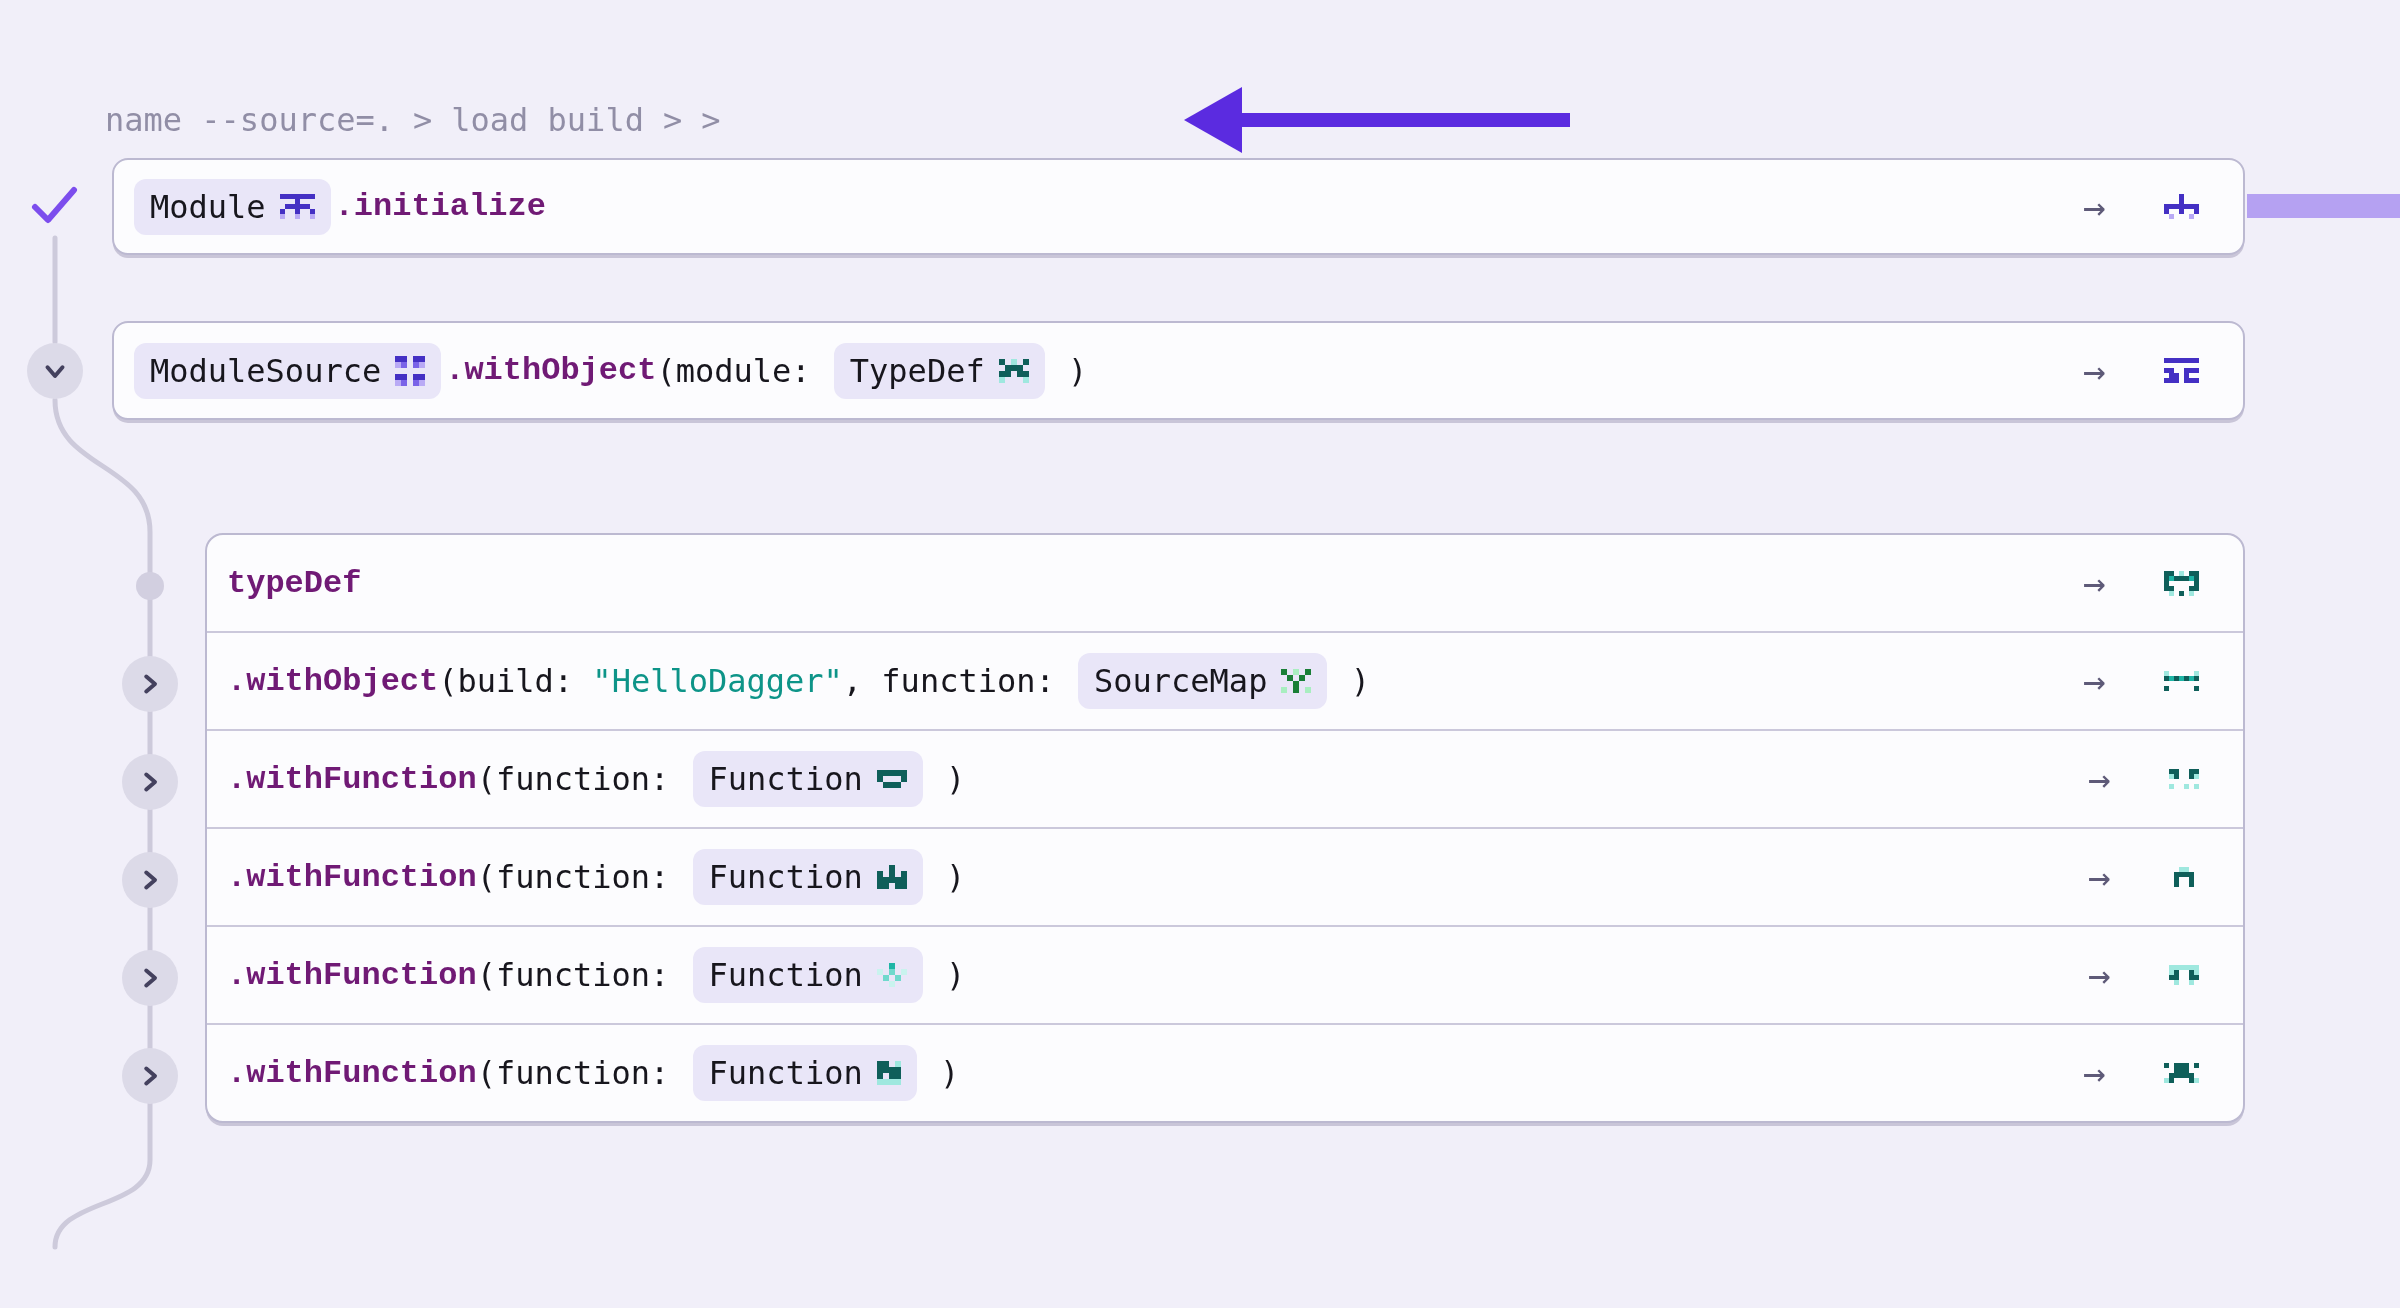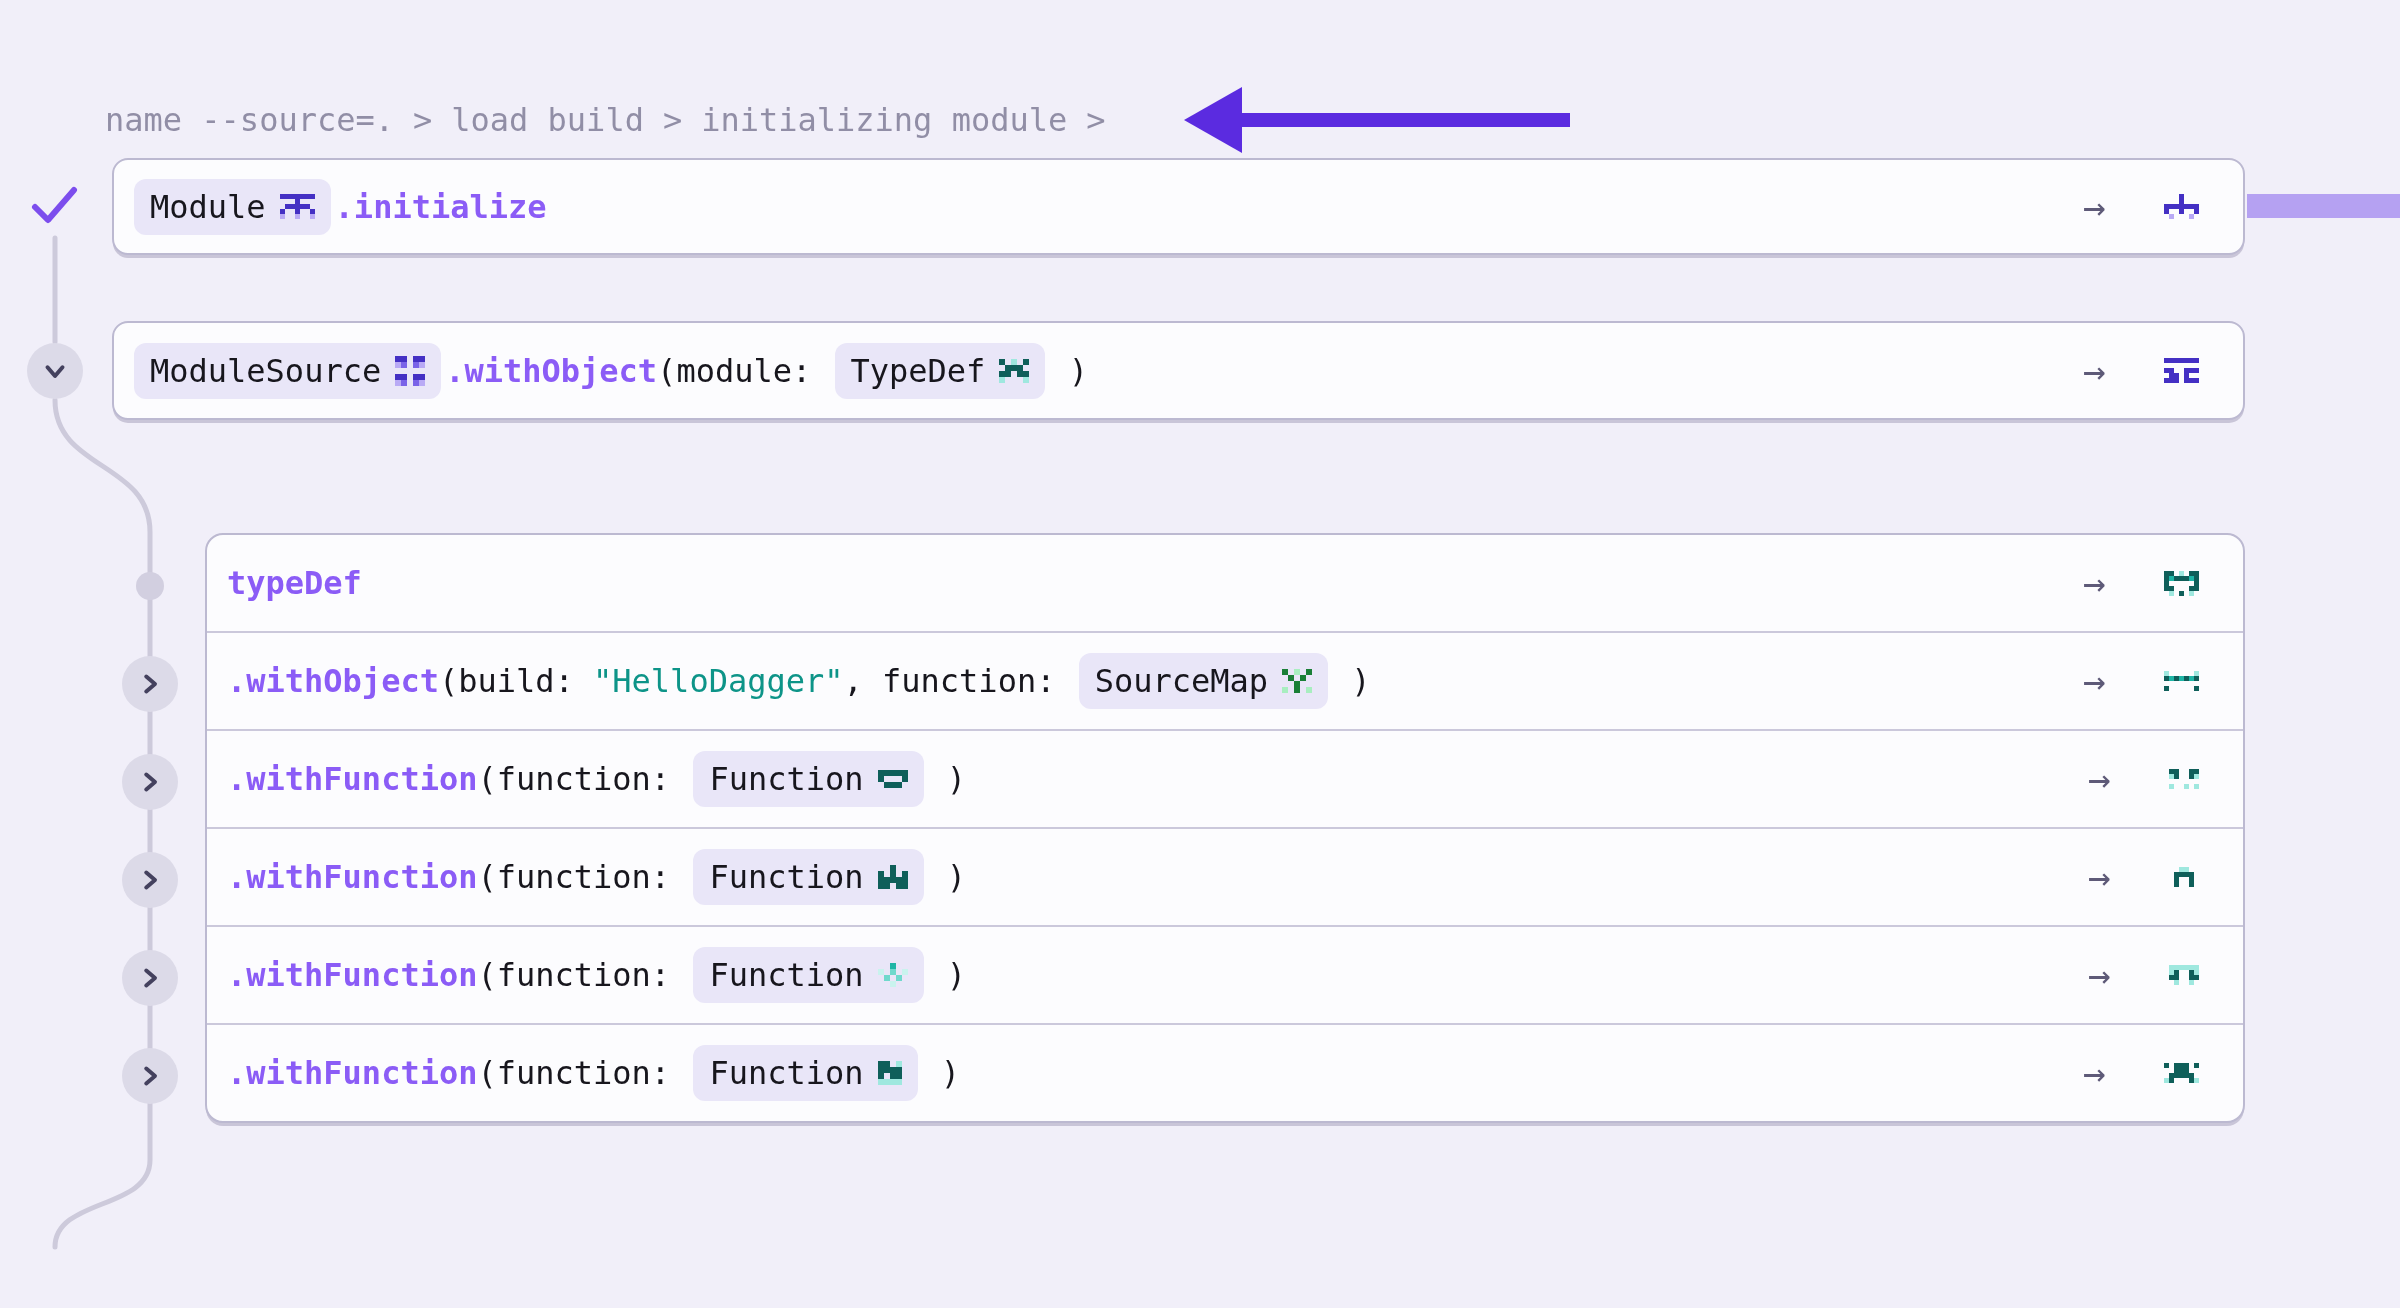--- a/index.html
+++ b/index.html
@@ -57,21 +57,21 @@
     display:flex;align-items:center;
     padding:0 44px 0 20px;height:100%;
     font-size:32px;white-space:pre;cursor:pointer;
   }
   #call1{top:158px;height:97px;}
   #call2{top:321px;height:99px;}
   #chain-card{left:205px;top:533px;width:2040px;height:590px;border-radius:18px;padding:0;display:flex;flex-direction:column;overflow:hidden;}
   .nrow{flex:1;border-top:2px solid #cbc8db;}
   .nrow:first-child{border-top:none;}
 
-  .method{font-weight:bold;color:#8b5cf6;}
+  .method{font-weight:bold;color:#701a75;font-family:Liberation Mono, monospace;}
   .plain{color:#17161d;}
   .str{color:#0d9488;}
 
   .pill{
     display:inline-flex;align-items:center;gap:14px;
     background:#e9e6f8;border-radius:12px;
     padding:9px 16px;margin:0 4px;
   }
   .pill:first-child{margin-left:0;}
 
@@ -95,21 +95,20 @@
   <svg id="rail" viewBox="0 0 2400 1308">
     <path d="M55 238 V342" fill="none" stroke="#cdcadb" stroke-width="5" stroke-linecap="round"></path>
     <path d="M55 400 C55 470 150 462 150 532 L150 1160 C150 1210 55 1198 55 1247" fill="none" stroke="#cdcadb" stroke-width="5" stroke-linecap="round"></path>
   </svg>
 
   <nav class="breadcrumb">
     <span class="crumb">name --source=.</span>
     <span class="crumb-sep">&gt;</span>
     <span class="crumb">load build</span>
     <span class="crumb-sep">&gt;</span>
-    <span class="crumb">initializing module</span>
     <span class="crumb-sep">&gt;</span>
   </nav>
 
   <div>
     <div class="annot-head"></div>
     <div class="annot-shaft"></div>
   </div>
 
   <div class="check">
     <svg viewBox="0 0 56 56" width="56" height="56">

